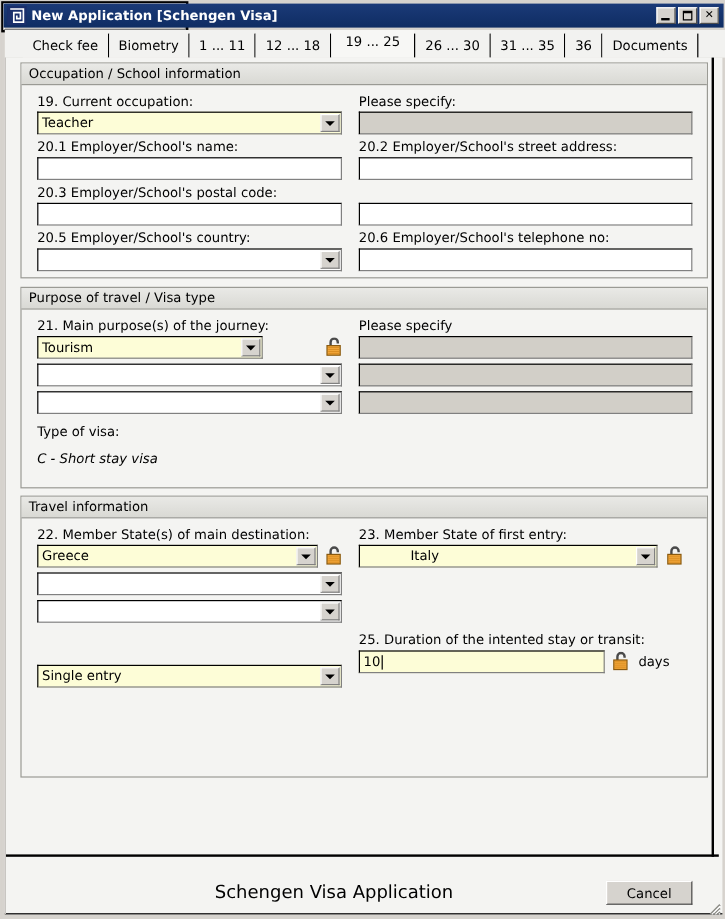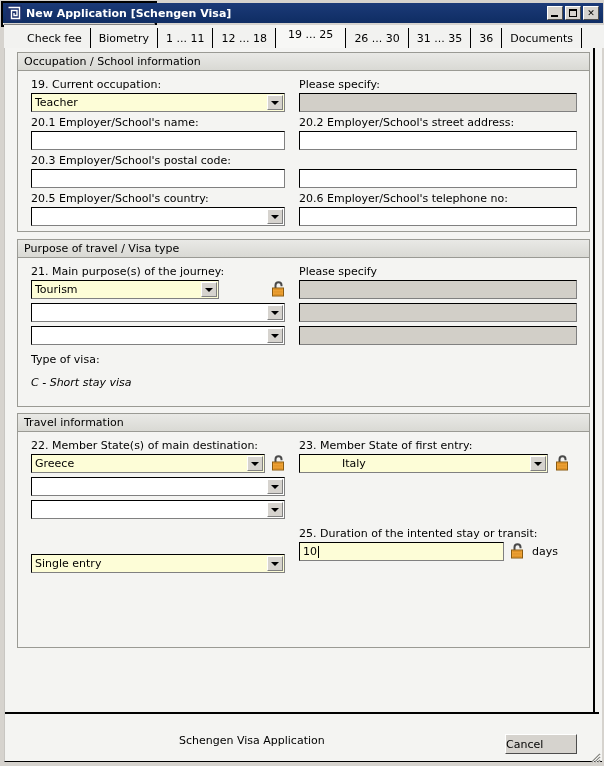--- a/index.html
+++ b/index.html
@@ -202,27 +202,27 @@
     position: absolute;
     font-style: italic;
     font-size: 11px;
     color: #000;
   }
 
   
   #footer-label {
     position: absolute;
     left: 178px; top: 733px;
-    font-size: 11px; color: #000;
+    font-size: 15px; color: #000;
   }
   .btn {
     position: absolute;
     background: #d6d3ce;
     box-sizing: border-box;
-    display: flex; align-items: center; justify-content: flex-start;
+    display: flex; align-items: center; justify-content: center;
     font-size: 11px; color: #000;
     border-top: 1px solid #ffffff;
     border-left: 1px solid #ffffff;
     border-right: 1px solid #4d4d4d;
     border-bottom: 1px solid #4d4d4d;
   }
   #save-button {
     left: 347px; top: 731px; width: 152px; height: 22px;
     border: 2px solid #000000;
   }

